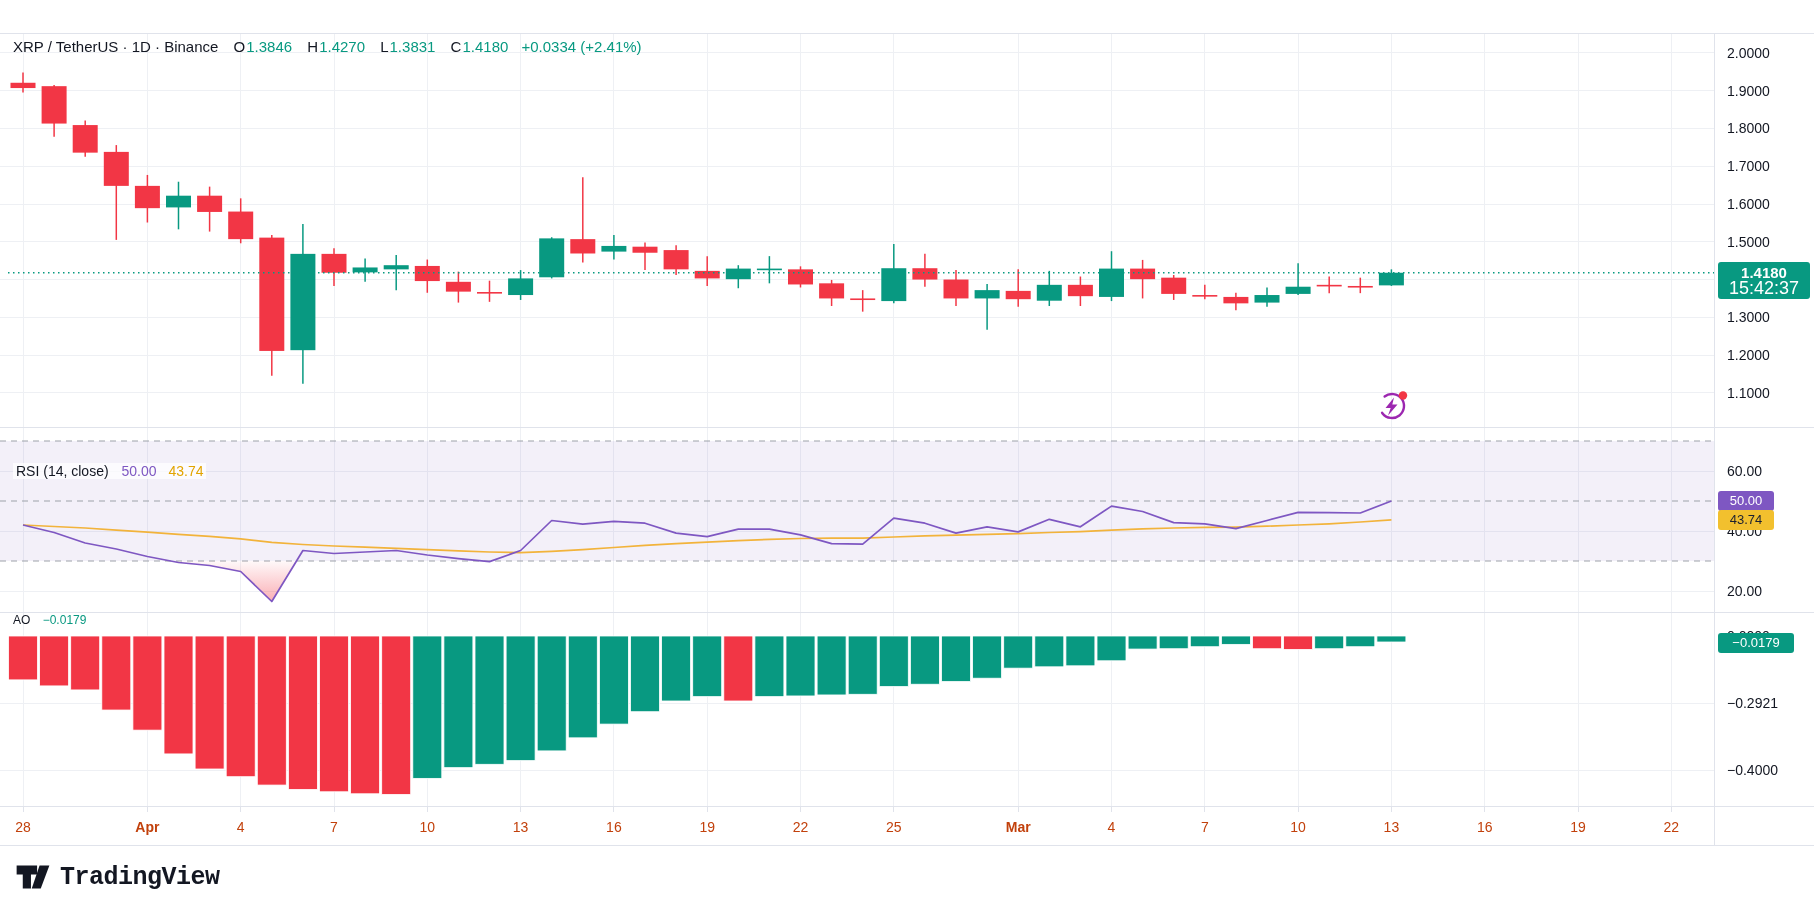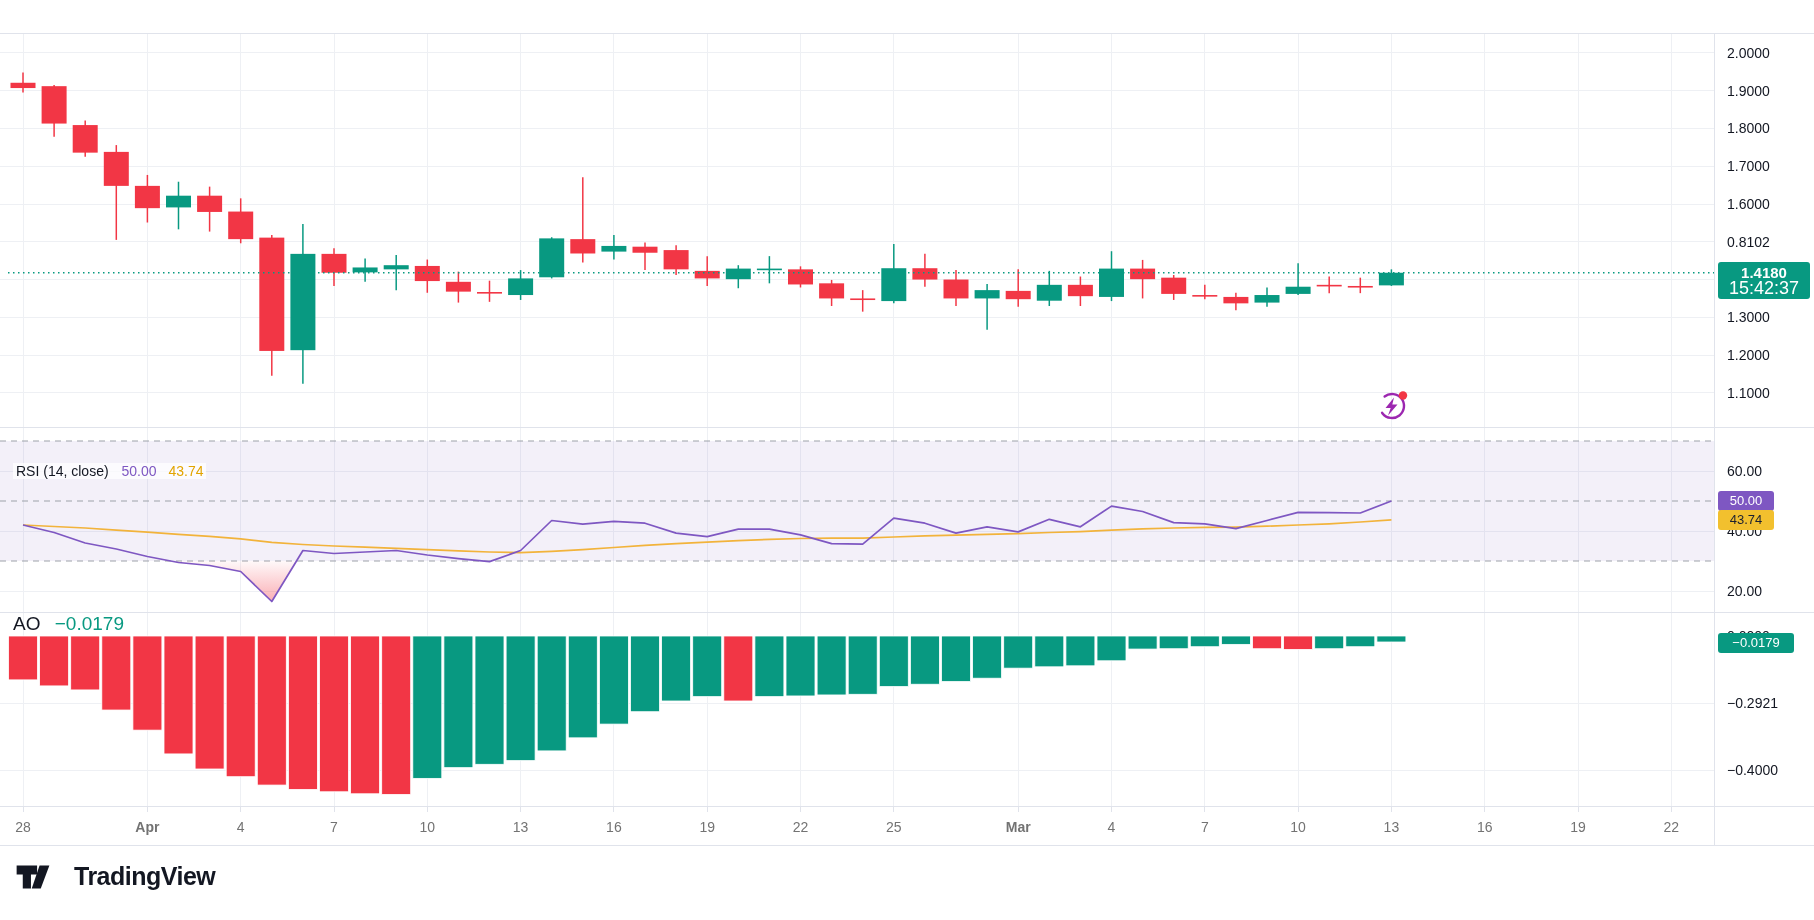--- a/index.html
+++ b/index.html
@@ -10,35 +10,35 @@
   .legend{position:absolute;z-index:6;white-space:nowrap;}
   .legend-main{left:13px;top:38px;font-size:15px;}
   .legend-main .sym{color:#131722;}
   .legend-main .k{color:#131722;margin-left:11px;}
   .legend-main .v{color:#089981;margin-left:1px;}
   .legend-main .chg{color:#089981;margin-left:9px;}
   .legend-rsi{left:13px;top:425px;font-size:14px;background:rgba(255,255,255,0.75);padding:0 3px;margin-top:38px;}
   .legend-rsi .t{color:#131722;}
   .legend-rsi .rv{color:#7e57c2;margin-left:9px;}
   .legend-rsi .mv{color:#e2a400;margin-left:8px;}
-  .legend-ao{left:13px;top:613px;font-size:19px;}
+  .legend-ao{left:13px;top:613px;font-size:12px;}
   .legend-ao .t{color:#131722;}
   .legend-ao .av{color:#089981;margin-left:9px;}
   .ylab{position:absolute;left:1727px;font-size:14px;color:#131722;z-index:4;}
-  .xlab{position:absolute;top:819px;font-size:14px;color:#737373;transform:translateX(-50%);z-index:4;}
+  .xlab{position:absolute;top:819px;font-size:14px;color:#c2410c;transform:translateX(-50%);z-index:4;}
   .xlab.bold{font-weight:700;}
   .badge{position:absolute;left:1718px;border-radius:3px;color:#fff;text-align:center;z-index:10;}
   .badge-price{top:262px;width:92px;padding:2px 0 3px 0;background:#089981;}
   .badge-price .p{font-size:15px;font-weight:700;line-height:17px;}
   .badge-price .cd{font-size:18px;line-height:15px;}
   .badge-rsi{top:491px;width:56px;height:20px;line-height:20px;font-size:13px;background:#7e57c2;}
   .badge-rsima{top:510px;width:56px;height:20px;line-height:20px;font-size:13px;background:#f2c02e;color:#1c2030;}
   .badge-ao{top:633px;width:76px;height:20px;line-height:20px;font-size:13px;background:#089981;}
   .sparkle{position:absolute;left:1375px;top:387px;z-index:6;}
-  .logo{position:absolute;left:15px;top:862px;display:flex;align-items:flex-start;gap:23px;z-index:6;}
+  .logo{position:absolute;left:15px;top:862px;display:flex;align-items:flex-end;gap:9px;z-index:6;font-family:Liberation Mono, monospace;}
   .logo-text{font-size:25px;font-weight:700;letter-spacing:-0.5px;color:#131722;}
   #overlay{position:absolute;left:0;top:0;width:1814px;height:856px;z-index:4;pointer-events:none;}
 </style>
 </head>
 <body>
 
 <div class="shot">
 
 
   <svg id="chart-svg" width="1814" height="920">
@@ -244,39 +244,47 @@
       <line x1="1018.2" y1="806" x2="1018.2" y2="812" stroke="#e0e3eb" stroke-width="1" shape-rendering="crispEdges"></line>
       <line x1="1111.5" y1="806" x2="1111.5" y2="812" stroke="#e0e3eb" stroke-width="1" shape-rendering="crispEdges"></line>
       <line x1="1204.8" y1="806" x2="1204.8" y2="812" stroke="#e0e3eb" stroke-width="1" shape-rendering="crispEdges"></line>
       <line x1="1298.1000000000001" y1="806" x2="1298.1000000000001" y2="812" stroke="#e0e3eb" stroke-width="1" shape-rendering="crispEdges"></line>
       <line x1="1391.4" y1="806" x2="1391.4" y2="812" stroke="#e0e3eb" stroke-width="1" shape-rendering="crispEdges"></line>
       <line x1="1484.7" y1="806" x2="1484.7" y2="812" stroke="#e0e3eb" stroke-width="1" shape-rendering="crispEdges"></line>
       <line x1="1578" y1="806" x2="1578" y2="812" stroke="#e0e3eb" stroke-width="1" shape-rendering="crispEdges"></line>
       <line x1="1671.3000000000002" y1="806" x2="1671.3000000000002" y2="812" stroke="#e0e3eb" stroke-width="1" shape-rendering="crispEdges"></line>
     </svg>
 
+  <div class="legend legend-main">
+    <span class="sym">XRP / TetherUS · 1D · Binance</span>
+    <span class="k">O</span><span class="v">1.3846</span>
+    <span class="k">H</span><span class="v">1.4270</span>
+    <span class="k">L</span><span class="v">1.3831</span>
+    <span class="k">C</span><span class="v">1.4180</span>
+    <span class="chg">+0.0334 (+2.41%)</span>
+  </div>
 
   <div class="legend legend-rsi">
     <span class="t">RSI (14, close)</span>
     <span class="rv">50.00</span>
     <span class="mv">43.74</span>
   </div>
 
   <div class="legend legend-ao">
     <span class="t">AO</span>
     <span class="av">−0.0179</span>
   </div>
 
   <div id="overlay">
       <div class="ylab" style="top: 44.93px;">2.0000</div>
       <div class="ylab" style="top: 82.7px;">1.9000</div>
       <div class="ylab" style="top: 120.47px;">1.8000</div>
       <div class="ylab" style="top: 158.24px;">1.7000</div>
       <div class="ylab" style="top: 196.01px;">1.6000</div>
-      <div class="ylab" style="top: 233.78px;">0.8102</div>
+      <div class="ylab" style="top: 233.78px;">1.5000</div>
       <div class="ylab" style="top: 309.32px;">1.3000</div>
       <div class="ylab" style="top: 347.09px;">1.2000</div>
       <div class="ylab" style="top: 384.86px;">1.1000</div>
       <div class="ylab" style="top: 463px;">60.00</div>
       <div class="ylab" style="top: 523px;">40.00</div>
       <div class="ylab" style="top: 583px;">20.00</div>
       <div class="ylab" style="top: 628px;">0.0000</div>
       <div class="ylab" style="top: 695px;">−0.2921</div>
       <div class="ylab" style="top: 762px;">−0.4000</div>
       <div class="xlab" style="left: 23px;">28</div>

